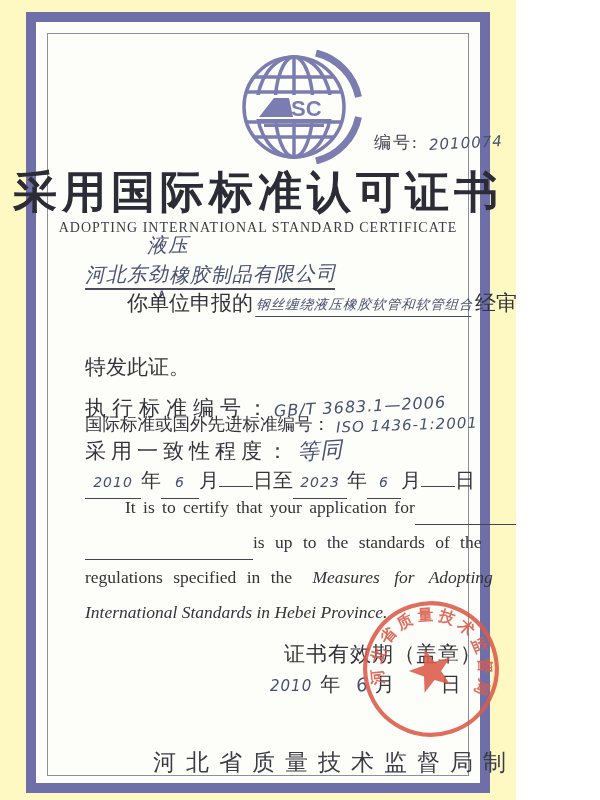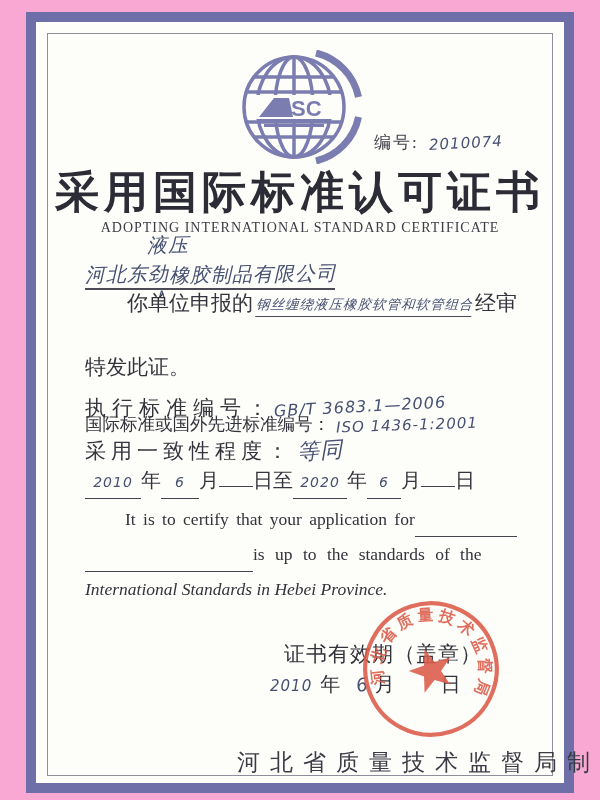--- a/index.html
+++ b/index.html
@@ -1,18 +1,18 @@
 <!DOCTYPE html>
 <html lang="zh"><head>
 <meta charset="utf-8">
 <style>
   html,body{margin:0;padding:0;}
   .page{
-    position:relative;width:600px;height:800px;overflow:hidden;
-    background:#f9a8d4;
+    position:relative;width:516px;height:800px;overflow:hidden;
+    background:#fef9c3;
     font-family:"Liberation Serif","DejaVu Serif",serif;
     color:#34343d;
   }
   .frame-outer{
     position:absolute;top:12px;left:26px;right:26px;bottom:7px;
     border:10px solid #6e6fa8;background:#fdfdfa;
   }
   .frame-inner{
     position:absolute;top:33px;left:47px;right:47px;bottom:24px;
     border:1px solid #8f8f9b;
@@ -59,21 +59,21 @@
   .r-valid{top:462px;font-size:20px;}
   .blank{display:inline-block;border-bottom:1.5px solid #44444e;text-align:center;height:24px;}
   .r-valid .hw{font-size:14px;}
   .b-y1{width:56px;} .b-m1{width:38px;} .b-d1{width:34px;}
   .b-y2{width:54px;} .b-m2{width:34px;} .b-d2{width:34px;}
   
   .english{left:85px;top:490px;width:432px;font-size:17.5px;line-height:35px;color:#33333b;}
   .eng-line{display:flex;align-items:flex-end;white-space:nowrap;}
   .eng-blank{flex:1;border-bottom:1px solid #44444e;height:27px;min-width:20px;}
   .eng-blank-fixed{width:168px;border-bottom:1px solid #44444e;height:27px;}
-  .e1 .txt{padding-left:40px;word-spacing:3px;margin-top:12px;}
+  .e1 .txt{padding-left:40px;word-spacing:3px;}
   .e2 .txt{word-spacing:6px;}
   .e3{word-spacing:6px;}
   .e3 .it,.e4{font-style:italic;}
   .e3 .it{margin-left:10px;word-spacing:10px;}
   
   .issuer{left:284px;top:640px;font-size:21px;letter-spacing:1px;color:#33333b;white-space:nowrap;}
   .issue-date{left:270px;top:671px;font-size:20px;color:#33333b;white-space:nowrap;
               display:flex;align-items:baseline;}
   .issue-date .hw{font-size:15px;}
   .issue-date .y{margin-right:8px;}
@@ -146,36 +146,40 @@
     <span class="hw">等同</span>
   </div>
 
   <div class="abs row r-valid">
     <span class="blank b-y1 hw">2010</span>
     <span>年</span>
     <span class="blank b-m1 hw">6</span>
     <span>月</span>
     <span class="blank b-d1"></span>
     <span>日至</span>
-    <span class="blank b-y2 hw">2020</span>
+    <span class="blank b-y2 hw">2023</span>
     <span>年</span>
     <span class="blank b-m2 hw">6</span>
     <span>月</span>
     <span class="blank b-d2"></span>
     <span>日</span>
   </div>
 
   <div class="abs english">
     <div class="eng-line e1">
       <span class="txt">It is to certify that your application for</span>
       <span class="eng-blank"></span>
     </div>
     <div class="eng-line e2">
       <span class="eng-blank-fixed"></span>
       <span class="txt">is up to the standards of the</span>
+    </div>
+    <div class="e3">
+      <span>regulations specified in the</span>
+      <span class="it">Measures for Adopting</span>
     </div>
     <div class="e4">International Standards in Hebei Province.</div>
   </div>
 
   <div class="abs issuer">证书有效期（盖章）</div>
   <div class="abs issue-date">
     <span class="hw y">2010</span>
     <span>年</span>
     <span class="hw m">6</span>
     <span>月</span>

